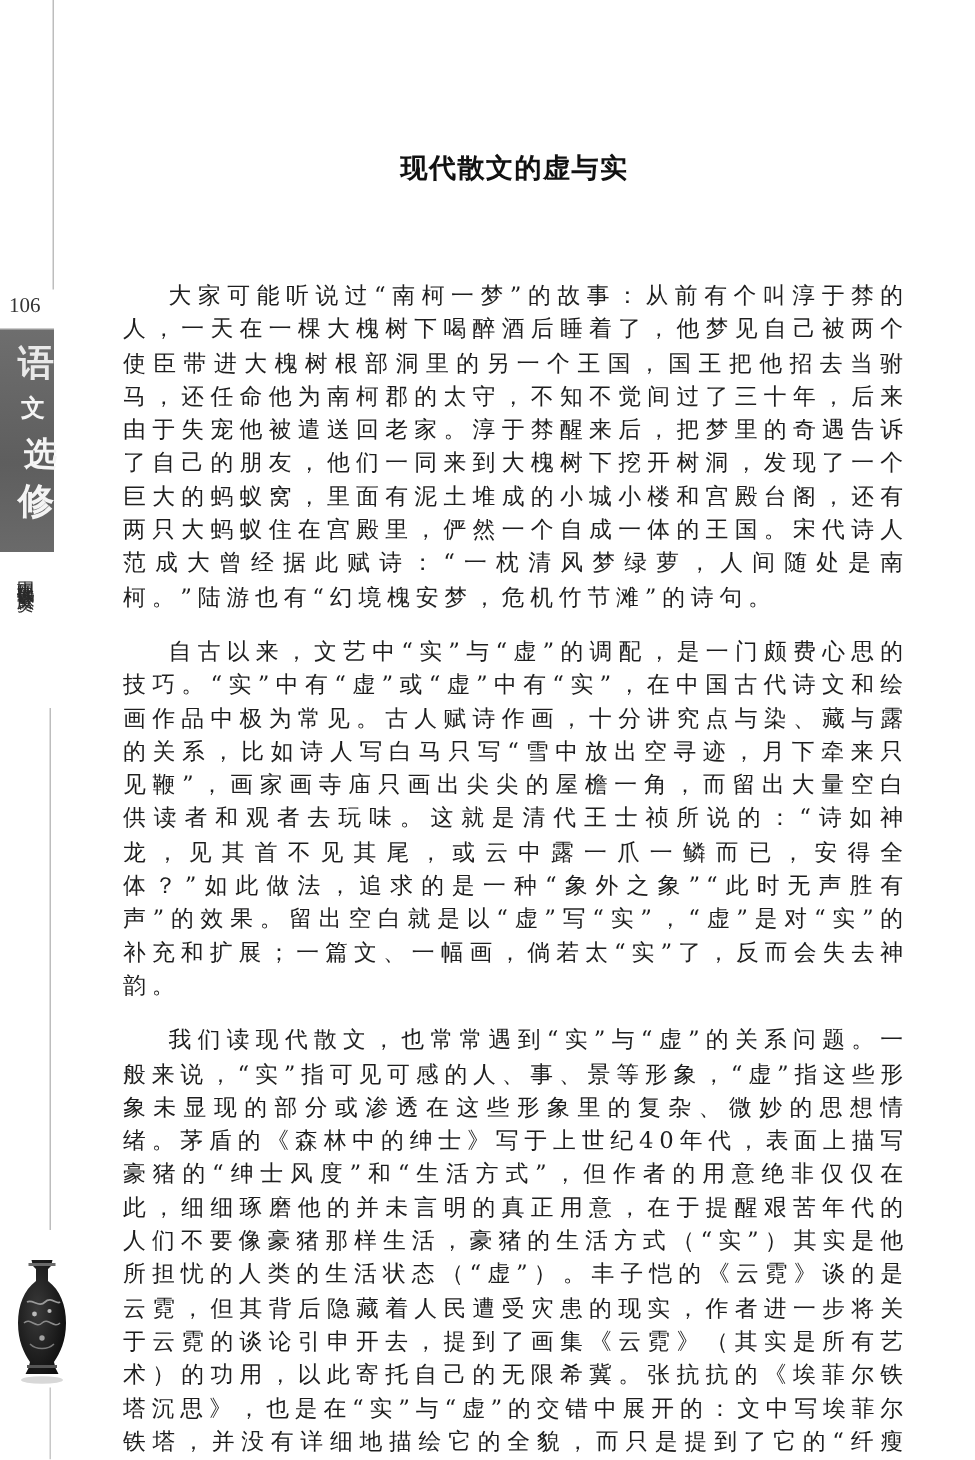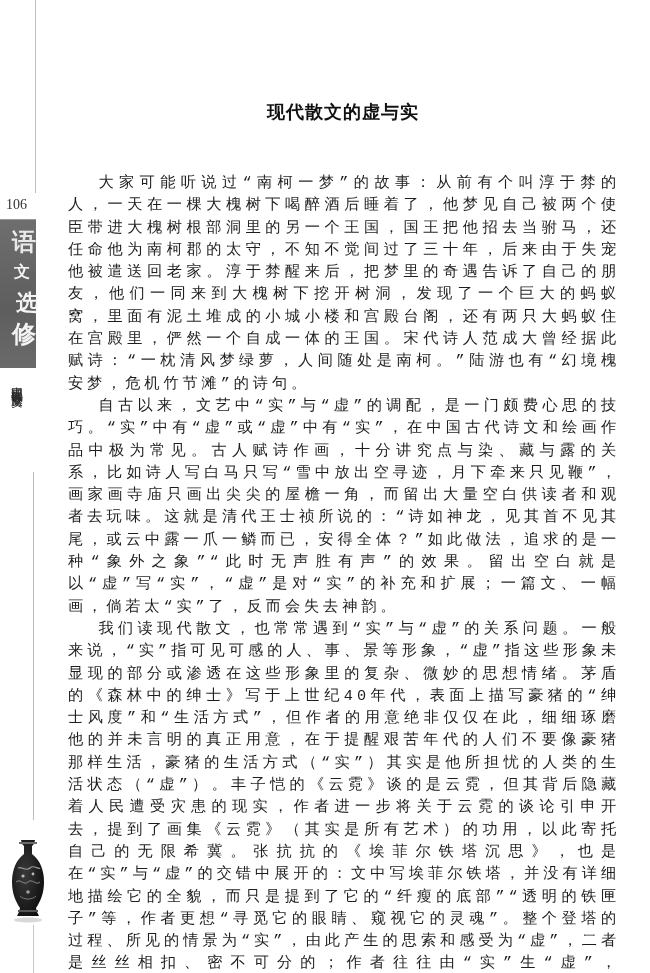--- a/index.html
+++ b/index.html
@@ -46,21 +46,21 @@
   .title {
     position: absolute; left: 0; width: 650px; top: 100px; text-align: center;
     font-size: 18px; font-weight: bold; letter-spacing: 1px; color: #111;
     padding-left: 36px; box-sizing: border-box;
   }
   .body-text {
     position: absolute; left: 68px; top: 172px; width: 552px;
     font-size: 15.2px; line-height: 22.3px; letter-spacing: 3.9px;
     text-align: justify; color: #1e1e1e;
   }
-  .body-text p { margin: 0; text-indent: 2em; font-family: Liberation Mono, monospace; }
+  .body-text p { margin: 14px; text-indent: 2em; }
 </style>
 </head>
 <body>
 
 <div class="margin-line-top"></div>
 <div class="margin-line-mid"></div>
 <div class="margin-line-bot"></div>
 
 <div class="page-number">106</div>
 <div class="page-num-rule"></div>

